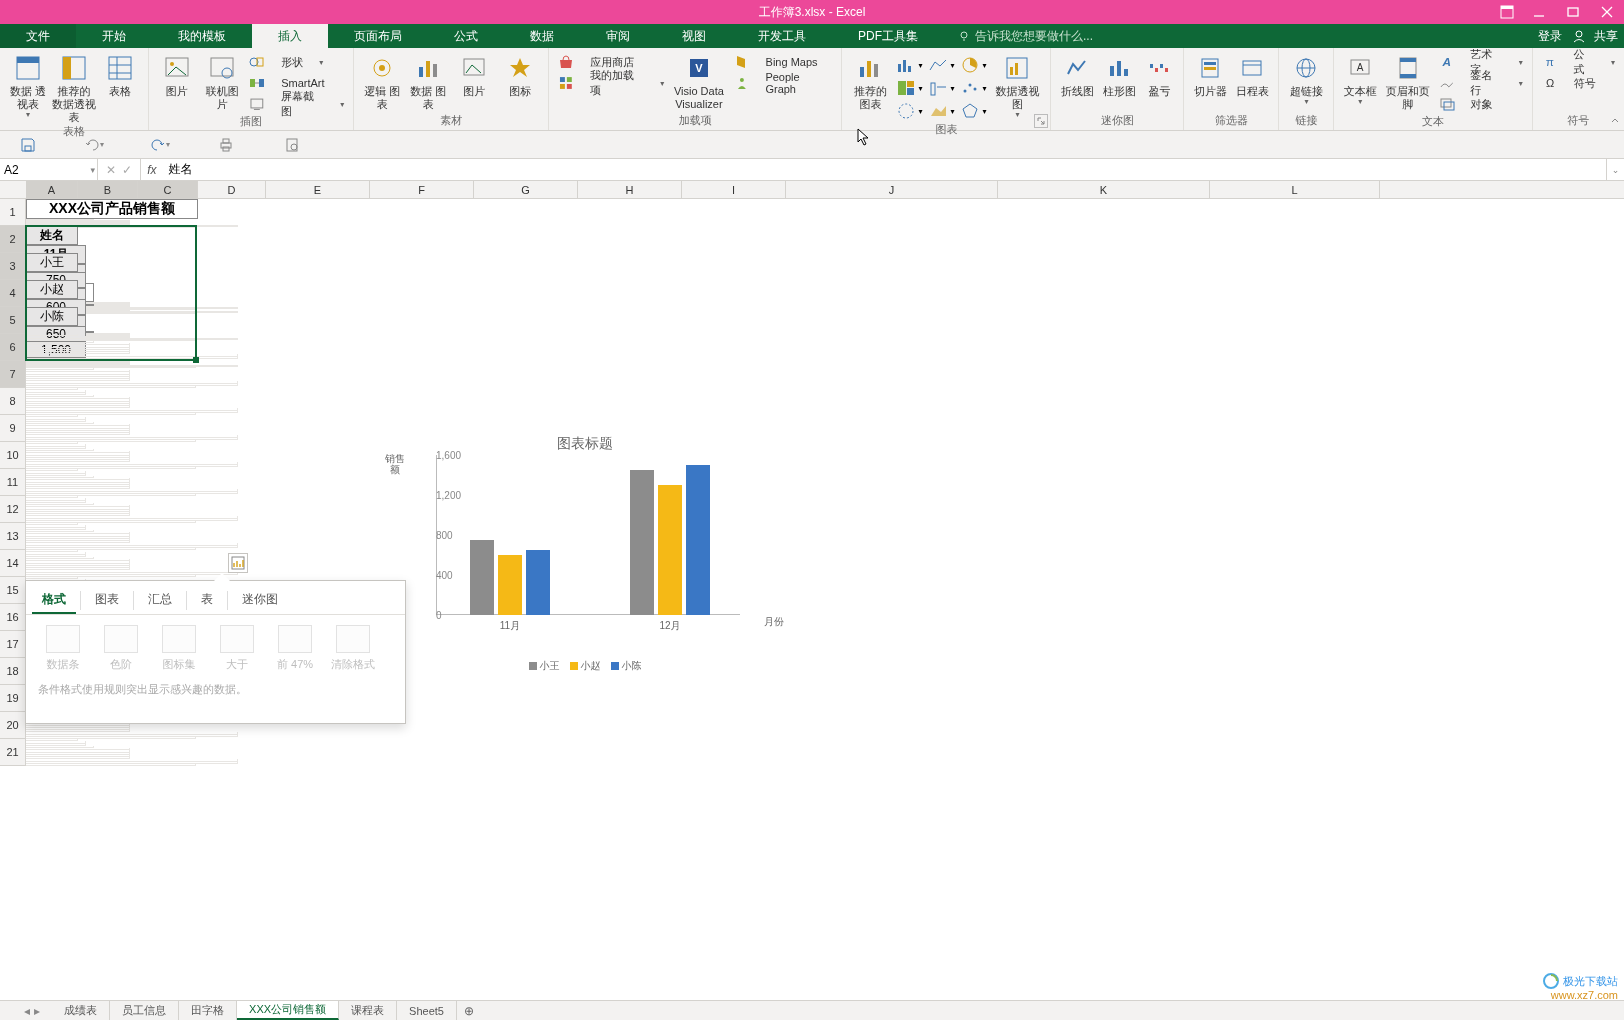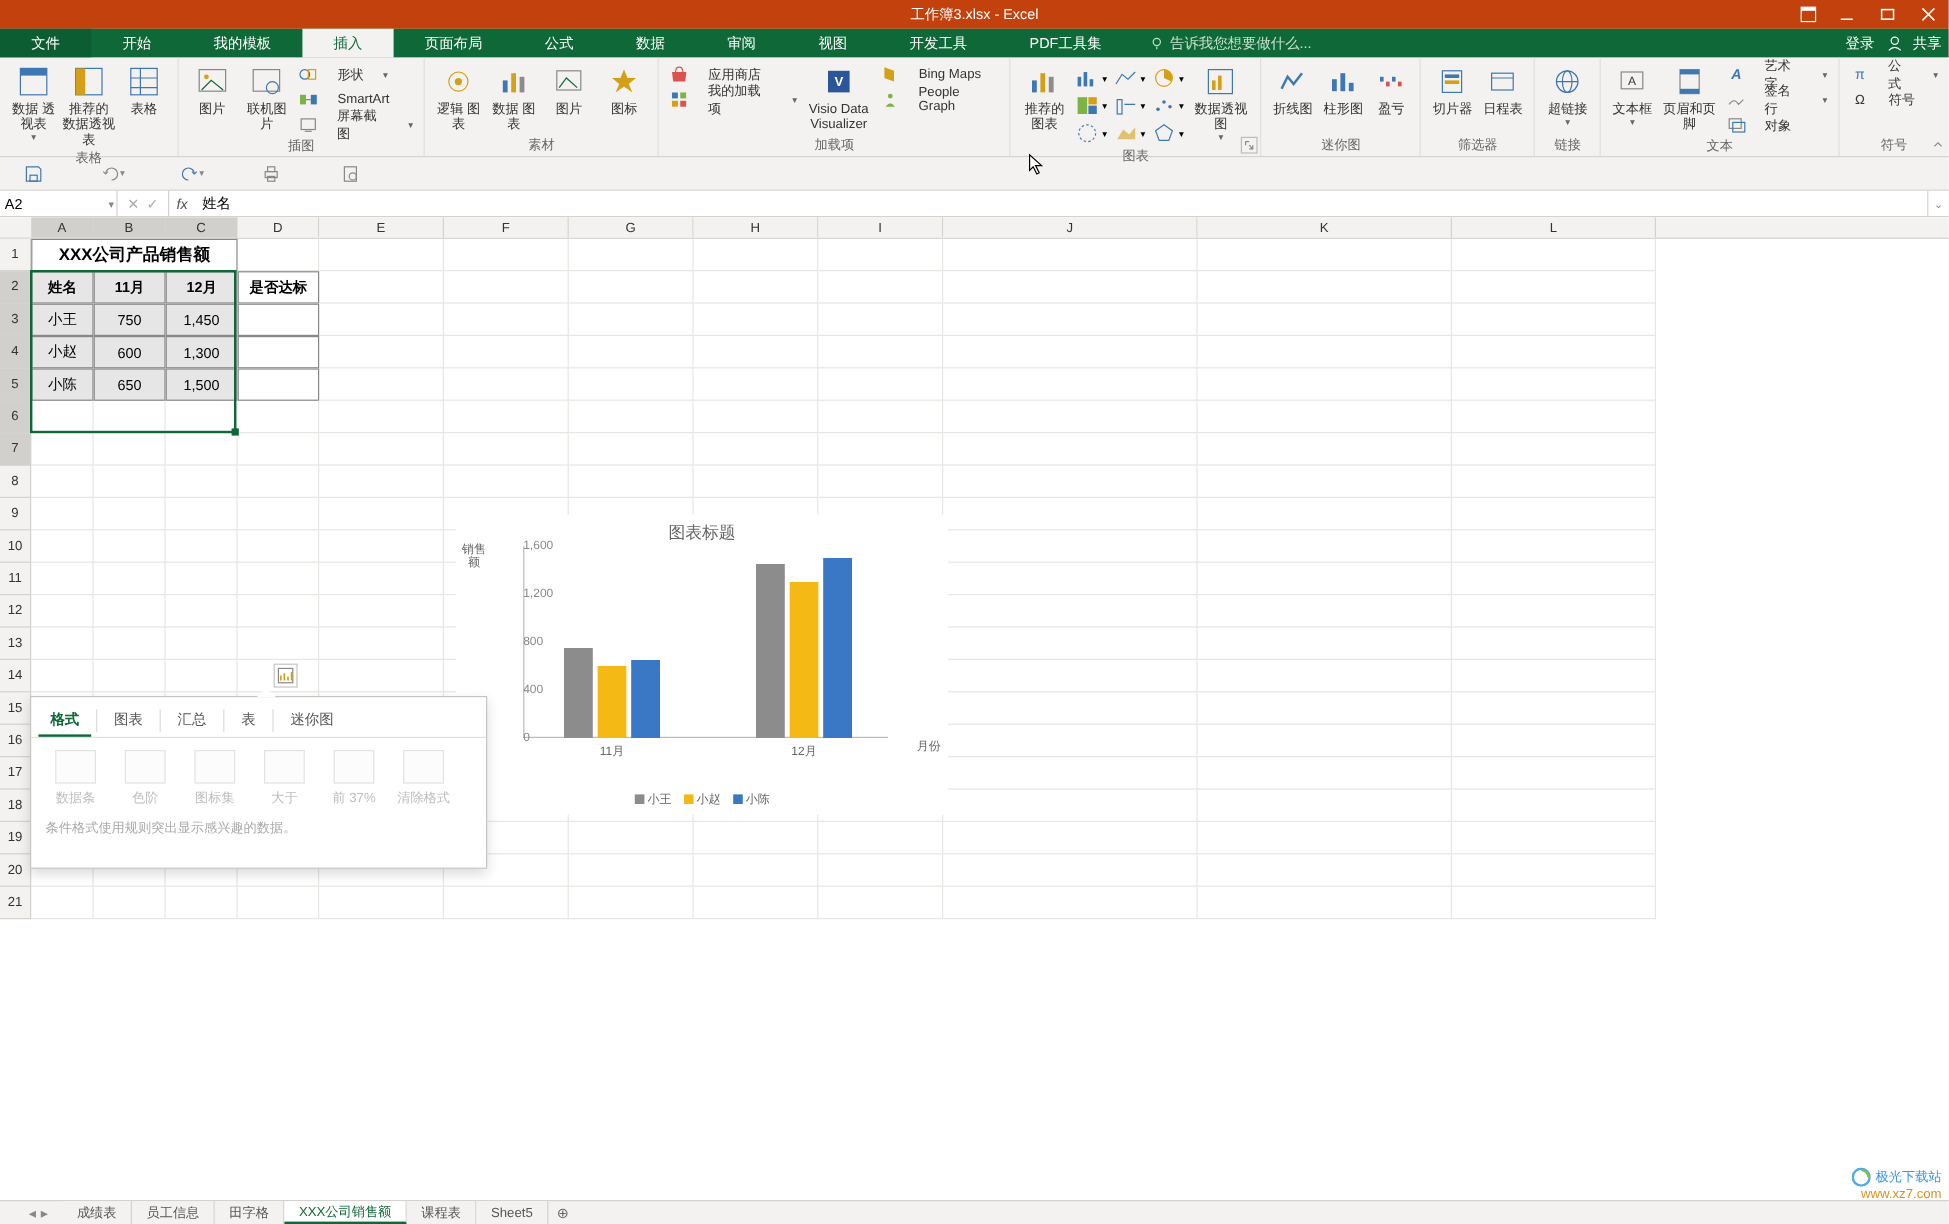--- a/index.html
+++ b/index.html
@@ -1,19 +1,19 @@
 <!DOCTYPE html>
 <html><head>
 <meta charset="utf-8">
 <style>
 * { margin:0; padding:0; box-sizing:border-box; font-family:"Microsoft YaHei","Segoe UI",sans-serif; user-select:none; }
 body { width:1624px; height:1020px; background:#fff; position:relative; overflow:hidden; font-size:12px; }
 
 
-.titlebar { height:24px; background:#c2410c; color:#fff; display:flex; align-items:center; position:relative; }
+.titlebar { height:24px; background:#ec4899; color:#fff; display:flex; align-items:center; position:relative; }
 .titlebar .title { position:absolute; left:50%; transform:translateX(-50%); font-size:12px; color:#fff; }
 .titlebar .right-controls { position:absolute; right:0; display:flex; align-items:center; height:100%; }
 .titlebar .ctrl { width:34px; height:24px; display:flex; align-items:center; justify-content:center; cursor:pointer; }
 .titlebar .ctrl svg { width:12px; height:12px; stroke:#fff; fill:none; stroke-width:1.3; }
 .titlebar .ribbon-display-icon { width:30px; display:flex; align-items:center; justify-content:center; }
 
 
 .menutabs { height:24px; background:#0e6837; display:flex; align-items:stretch; position:relative; }
 .menutabs .tab { padding:0 26px; color:#fff; display:flex; align-items:center; font-size:12px; cursor:pointer; }
 .menutabs .tab.active { background:#f3f2f1; color:#0e6837; }
@@ -64,21 +64,21 @@
 
 .gridwrap { position:absolute; top:181px; left:0; right:0; bottom:20px; background:#fff; overflow:hidden; }
 .colheads { display:flex; height:18px; border-bottom:1px solid #d4d2ce; padding-left:26px; background:#f3f2f1 }
 .colheads .ch { border-right:1px solid #d4d2ce; text-align:center; font-size:11px; color:#333; line-height:18px; background:#f3f2f1; }
 .colheads .ch.sel { background:#d2d0cc; }
 .rowheads-cells { display:flex; }
 .rowheads { width:26px; background:#f3f2f1; }
 .rowheads .rh { height:27px; border-bottom:1px solid #d4d2ce; border-right:1px solid #d4d2ce; text-align:center; font-size:11px; color:#333; line-height:27px; }
 .rowheads .rh.sel { background:#d2d0cc; }
 .cells { position:relative; flex:1; }
-.row { display:flex; height:27px; }
+.row { display:flex; height:27px;flex-direction:column; }
 .cell { border-right:1px solid #e8e6e3; border-bottom:1px solid #e8e6e3; height:100%; font-size:12px; display:flex; align-items:center; padding:0 4px; }
 
 
 .t-title { background:#fff; font-weight:bold; justify-content:center; font-size:14px; border:1px solid #888; }
 .t-head { background:#e7e6e6; font-weight:bold; justify-content:center; border:1px solid #888; }
 .t-cell { background:#e7e6e6; justify-content:center; border:1px solid #888; }
 .t-cellw { background:#fff; justify-content:center; border:1px solid #888; }
 
 
 .selection { position:absolute; border:2px solid #0e6837; pointer-events:none; }
@@ -1067,21 +1067,21 @@
       <div class="opt">
           <div class="oico"></div>
           <div class="ocap">图标集</div>
         </div>
       <div class="opt">
           <div class="oico"></div>
           <div class="ocap">大于</div>
         </div>
       <div class="opt">
           <div class="oico"></div>
-          <div class="ocap">前 37%</div>
+          <div class="ocap">前 47%</div>
         </div>
       <div class="opt">
           <div class="oico"></div>
           <div class="ocap">清除格式</div>
         </div>
     </div>
     <div class="hint">条件格式使用规则突出显示感兴趣的数据。</div>
   </div>
 
   <div class="chart-object">

